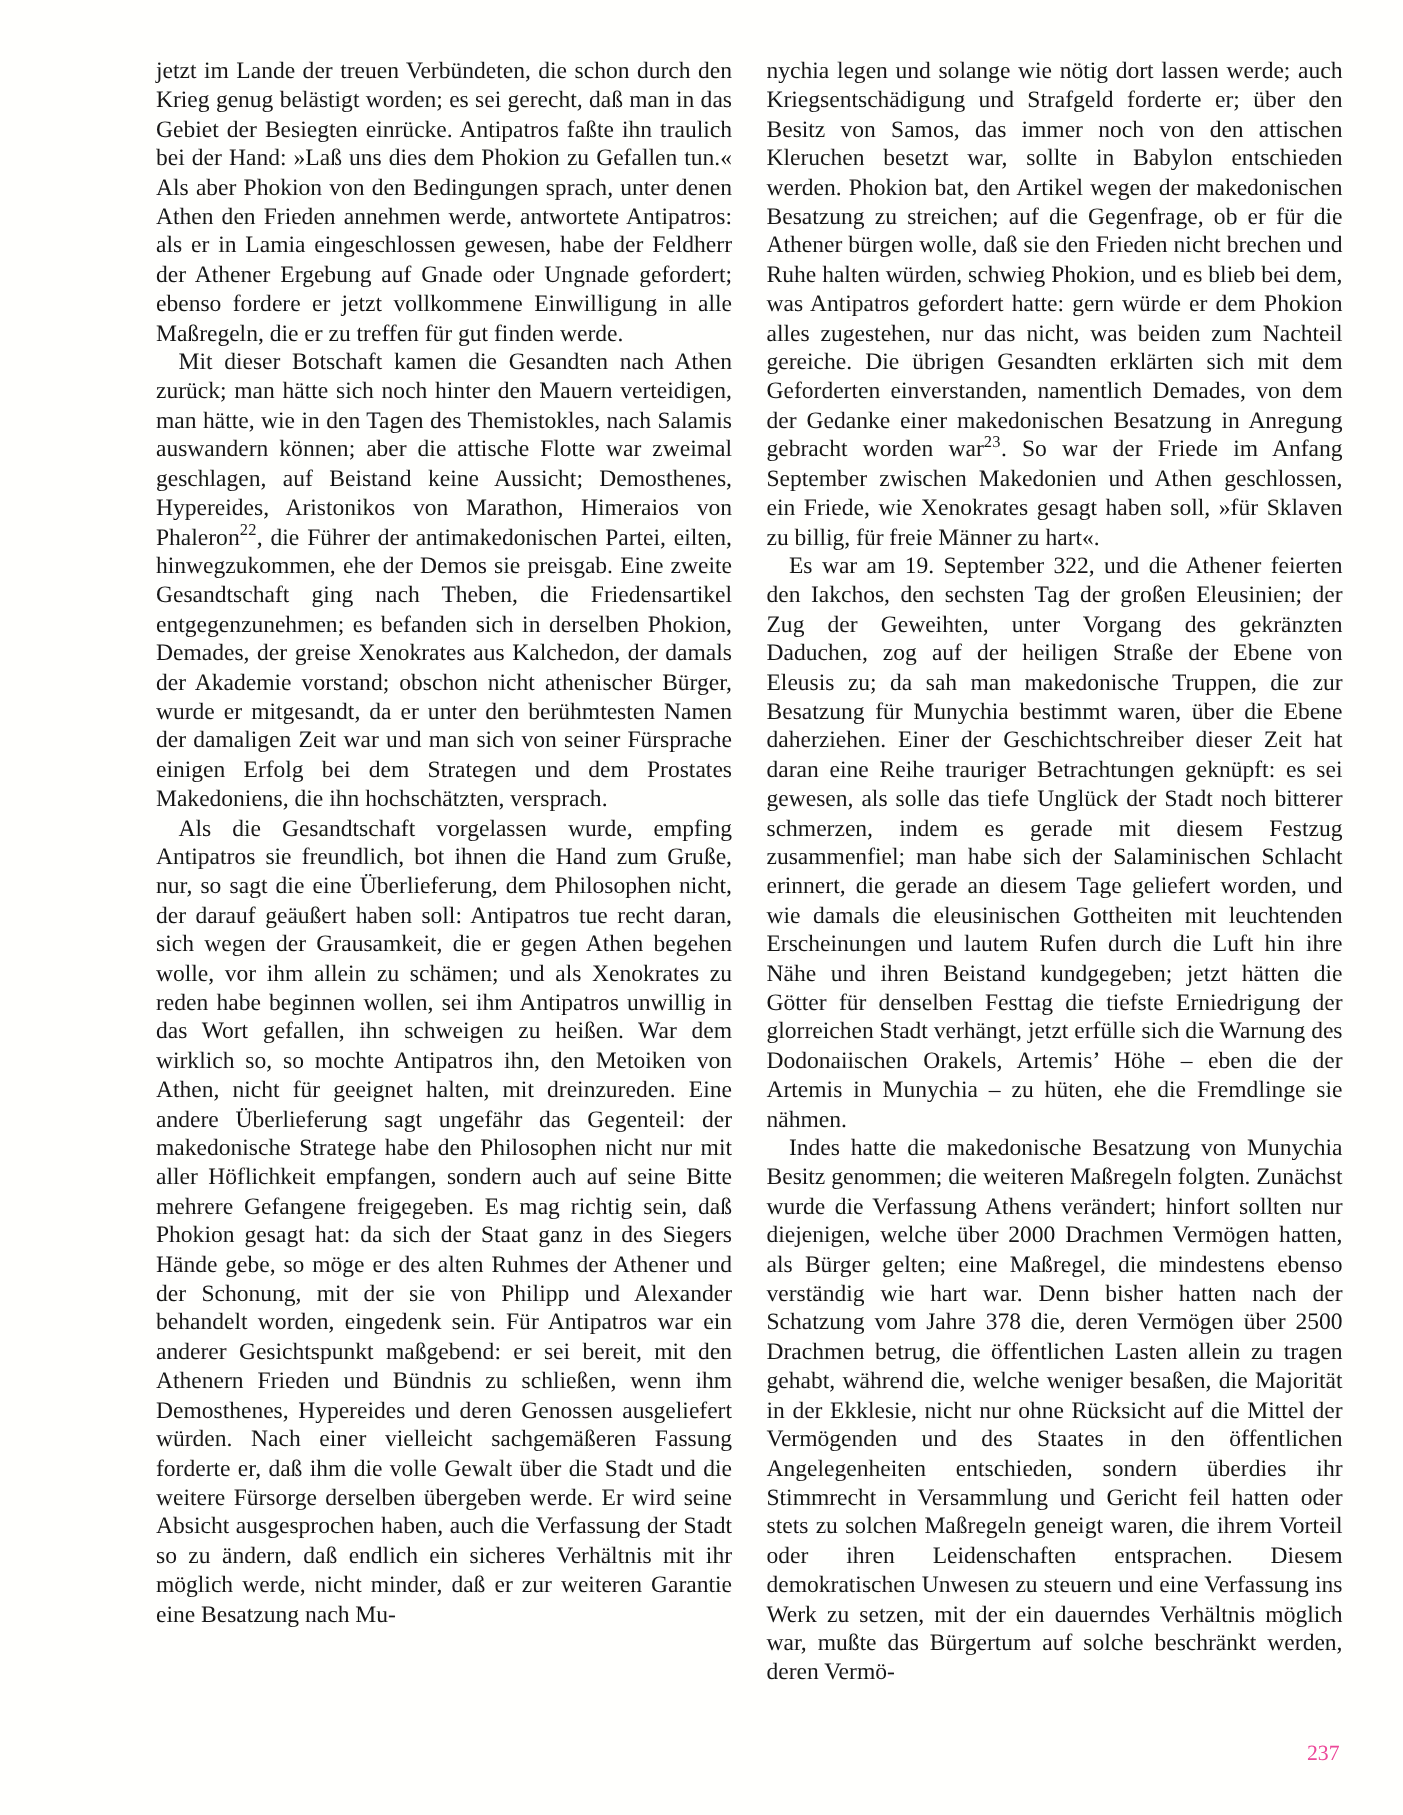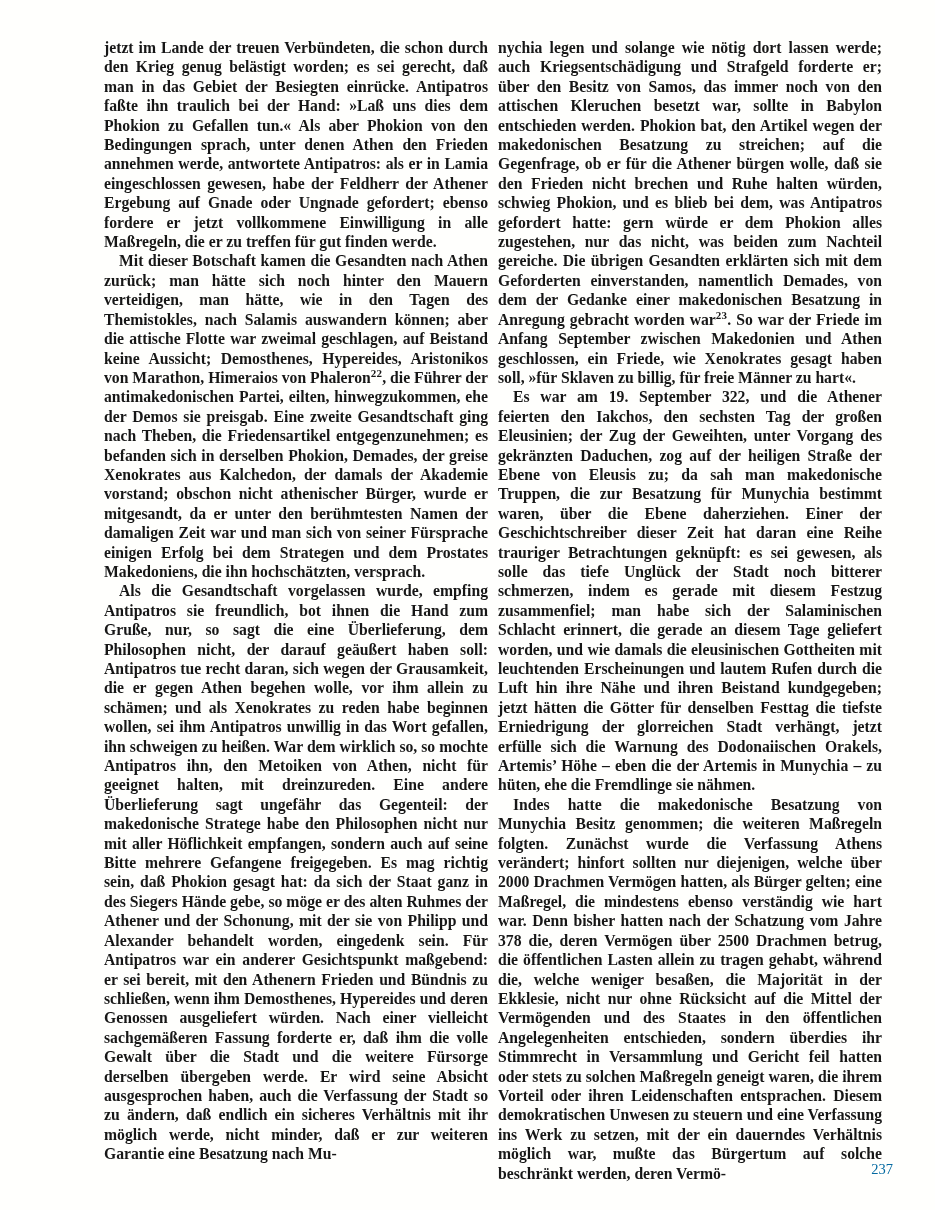--- a/index.html
+++ b/index.html
@@ -15,22 +15,21 @@
     overflow: hidden;
     font-family: "Liberation Serif", serif;
     color: #171717;
   }
   .columns-wrap {
     position: absolute;
     left: 104px;
     top: 38px;
     width: 791px;
     display: flex;
-    gap: 10px;
-    font-weight: bold;
+    gap: 23px;
   }
   .text-column {
     width: 384px;
     font-size: 15.7px;
     line-height: 19.4px;
     text-align: justify;
     hyphens: auto;
     -webkit-hyphens: auto;
   }
   p.para {
@@ -45,21 +44,21 @@
     line-height: 0;
     vertical-align: super;
     letter-spacing: 0.2px;
   }
   .page-number {
     position: absolute;
     top: 1161px;
     right: 42px;
     font-size: 14.5px;
     line-height: 17px;
-    color: #0369a1;
+    color: #ec4899;
   }
 </style>
 </head>
 <body>
 
 <div class="book-page">
   <div class="columns-wrap">
     <div class="text-column">
         <p class="para"><span>jetzt im Lande der treuen Verbündeten, die schon durch den Krieg genug belästigt worden; es sei gerecht, daß man in das Gebiet der Besiegten einrücke. Antipatros faßte ihn traulich bei der Hand: »Laß uns dies dem Phokion zu Gefallen tun.« Als aber Phokion von den Bedingungen sprach, unter denen Athen den Frieden annehmen werde, antwortete Antipatros: als er in Lamia eingeschlossen gewesen, habe der Feldherr der Athener Ergebung auf Gnade oder Ungnade gefordert; ebenso fordere er jetzt vollkommene Einwilligung in alle Maßregeln, die er zu treffen für gut finden werde.</span></p>
         <p class="para indent"><span>Mit dieser Botschaft kamen die Gesandten nach Athen zurück; man hätte sich noch hinter den Mauern verteidigen, man hätte, wie in den Tagen des Themistokles, nach Salamis auswandern können; aber die attische Flotte war zweimal geschlagen, auf Beistand keine Aussicht; Demosthenes, Hypereides, Aristonikos von Marathon, Himeraios von Phaleron</span><sup class="fnref">22</sup><span>, die Führer der antimakedonischen Partei, eilten, hinwegzukommen, ehe der Demos sie preisgab. Eine zweite Gesandtschaft ging nach Theben, die Friedensartikel entgegenzunehmen; es befanden sich in derselben Phokion, Demades, der greise Xenokrates aus Kalchedon, der damals der Akademie vorstand; obschon nicht athenischer Bürger, wurde er mitgesandt, da er unter den berühmtesten Namen der damaligen Zeit war und man sich von seiner Fürsprache einigen Erfolg bei dem Strategen und dem Prostates Makedoniens, die ihn hochschätzten, versprach.</span></p>

